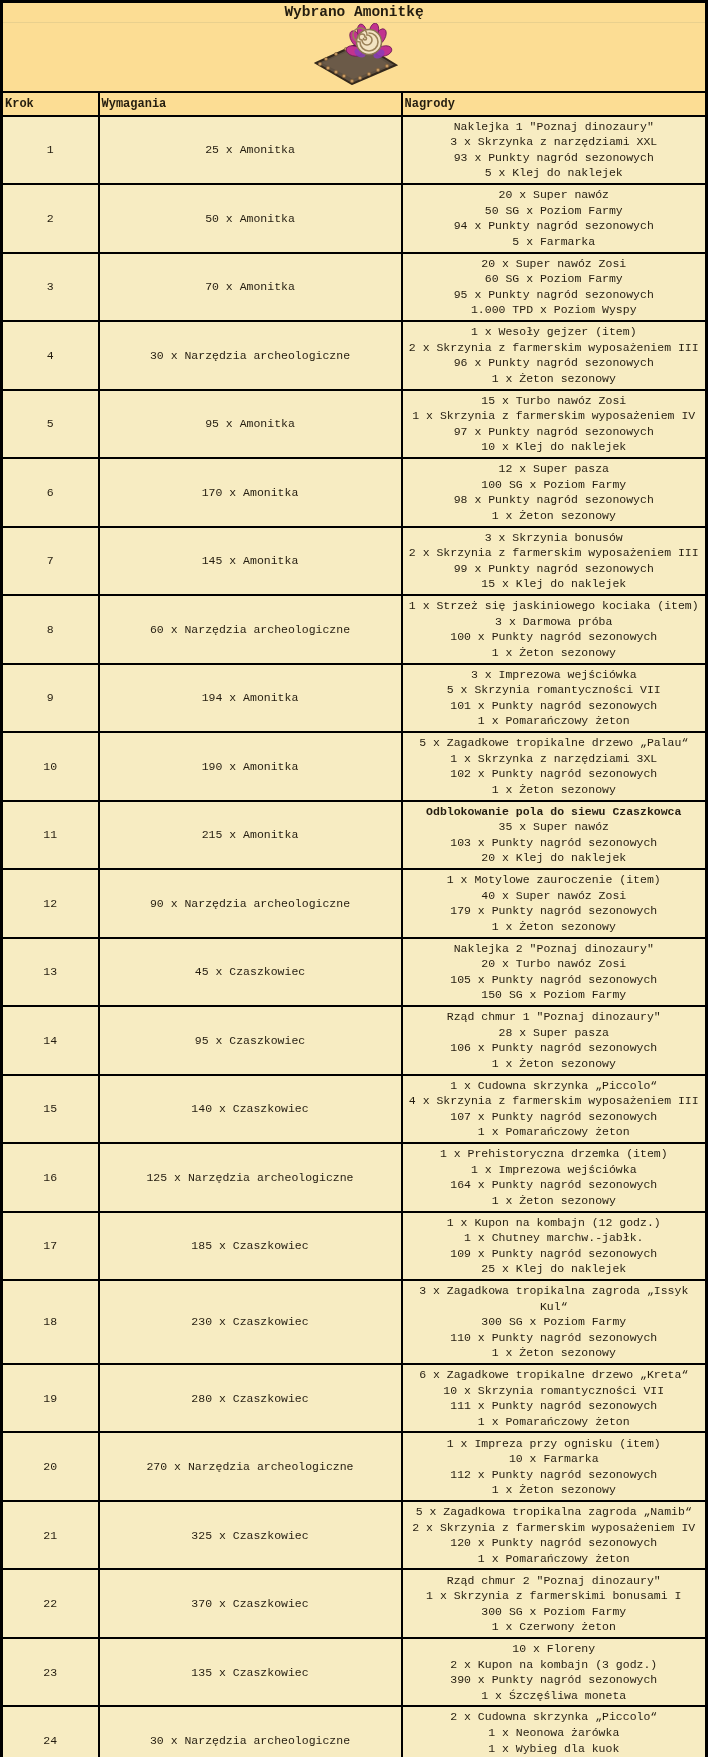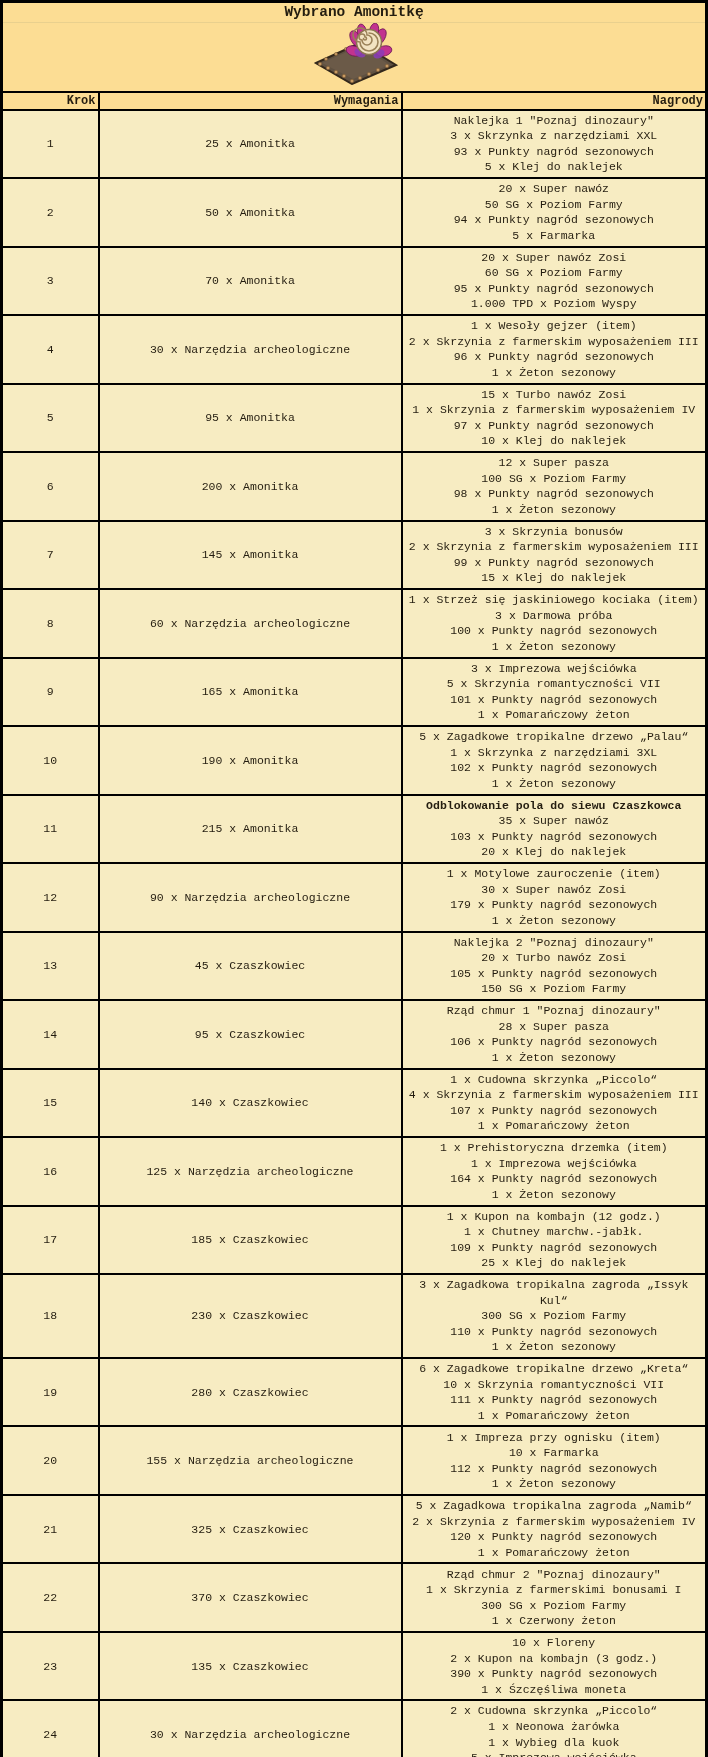--- a/index.html
+++ b/index.html
@@ -37,22 +37,22 @@
     text-align:center;
     height:69px;
     padding:0;
     border-top:1px solid var(--divider);
     vertical-align:middle;
   }
   th.hdr{
     background:var(--yellow);
     font-size:12px;
     font-weight:bold;
-    text-align:right;
-    height:18px;
+    text-align:left;
+    height:24px;
     padding:1px 2px;
   }
   td.step-cell, td.req-cell{
     background:var(--cream);
     text-align:center;
     font-size:11.5px;
     vertical-align:middle;
   }
   td.rewards-cell{
     background:var(--cream);
@@ -171,21 +171,21 @@
           <td class="req-cell">95 x Amonitka</td>
           <td class="rewards-cell">
             <div>15 x Turbo nawóz Zosi</div>
             <div>1 x Skrzynia z farmerskim wyposażeniem IV</div>
             <div>97 x Punkty nagród sezonowych</div>
             <div>10 x Klej do naklejek</div>
           </td>
         </tr>
         <tr class="data-row">
           <td class="step-cell">6</td>
-          <td class="req-cell">200 x Amonitka</td>
+          <td class="req-cell">170 x Amonitka</td>
           <td class="rewards-cell">
             <div>12 x Super pasza</div>
             <div>100 SG x Poziom Farmy</div>
             <div>98 x Punkty nagród sezonowych</div>
             <div>1 x Żeton sezonowy</div>
           </td>
         </tr>
         <tr class="data-row">
           <td class="step-cell">7</td>
           <td class="req-cell">145 x Amonitka</td>
@@ -201,21 +201,21 @@
           <td class="req-cell">60 x Narzędzia archeologiczne</td>
           <td class="rewards-cell">
             <div>1 x Strzeż się jaskiniowego kociaka (item)</div>
             <div>3 x Darmowa próba</div>
             <div>100 x Punkty nagród sezonowych</div>
             <div>1 x Żeton sezonowy</div>
           </td>
         </tr>
         <tr class="data-row">
           <td class="step-cell">9</td>
-          <td class="req-cell">165 x Amonitka</td>
+          <td class="req-cell">194 x Amonitka</td>
           <td class="rewards-cell">
             <div>3 x Imprezowa wejściówka</div>
             <div>5 x Skrzynia romantyczności VII</div>
             <div>101 x Punkty nagród sezonowych</div>
             <div>1 x Pomarańczowy żeton</div>
           </td>
         </tr>
         <tr class="data-row">
           <td class="step-cell">10</td>
           <td class="req-cell">190 x Amonitka</td>
@@ -234,21 +234,21 @@
             <div>35 x Super nawóz</div>
             <div>103 x Punkty nagród sezonowych</div>
             <div>20 x Klej do naklejek</div>
           </td>
         </tr>
         <tr class="data-row">
           <td class="step-cell">12</td>
           <td class="req-cell">90 x Narzędzia archeologiczne</td>
           <td class="rewards-cell">
             <div>1 x Motylowe zauroczenie (item)</div>
-            <div>30 x Super nawóz Zosi</div>
+            <div>40 x Super nawóz Zosi</div>
             <div>179 x Punkty nagród sezonowych</div>
             <div>1 x Żeton sezonowy</div>
           </td>
         </tr>
         <tr class="data-row">
           <td class="step-cell">13</td>
           <td class="req-cell">45 x Czaszkowiec</td>
           <td class="rewards-cell">
             <div>Naklejka 2 "Poznaj dinozaury"</div>
             <div>20 x Turbo nawóz Zosi</div>
@@ -311,21 +311,21 @@
           <td class="req-cell">280 x Czaszkowiec</td>
           <td class="rewards-cell">
             <div>6 x Zagadkowe tropikalne drzewo „Kreta“</div>
             <div>10 x Skrzynia romantyczności VII</div>
             <div>111 x Punkty nagród sezonowych</div>
             <div>1 x Pomarańczowy żeton</div>
           </td>
         </tr>
         <tr class="data-row">
           <td class="step-cell">20</td>
-          <td class="req-cell">155 x Narzędzia archeologiczne</td>
+          <td class="req-cell">270 x Narzędzia archeologiczne</td>
           <td class="rewards-cell">
             <div>1 x Impreza przy ognisku (item)</div>
             <div>10 x Farmarka</div>
             <div>112 x Punkty nagród sezonowych</div>
             <div>1 x Żeton sezonowy</div>
           </td>
         </tr>
         <tr class="data-row">
           <td class="step-cell">21</td>
           <td class="req-cell">325 x Czaszkowiec</td>

